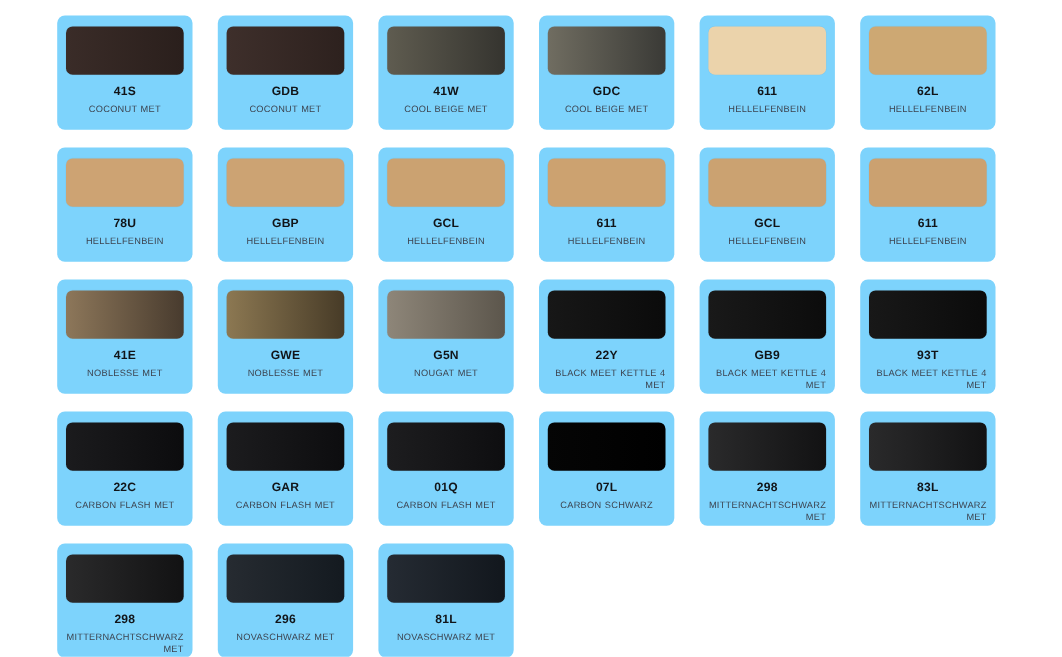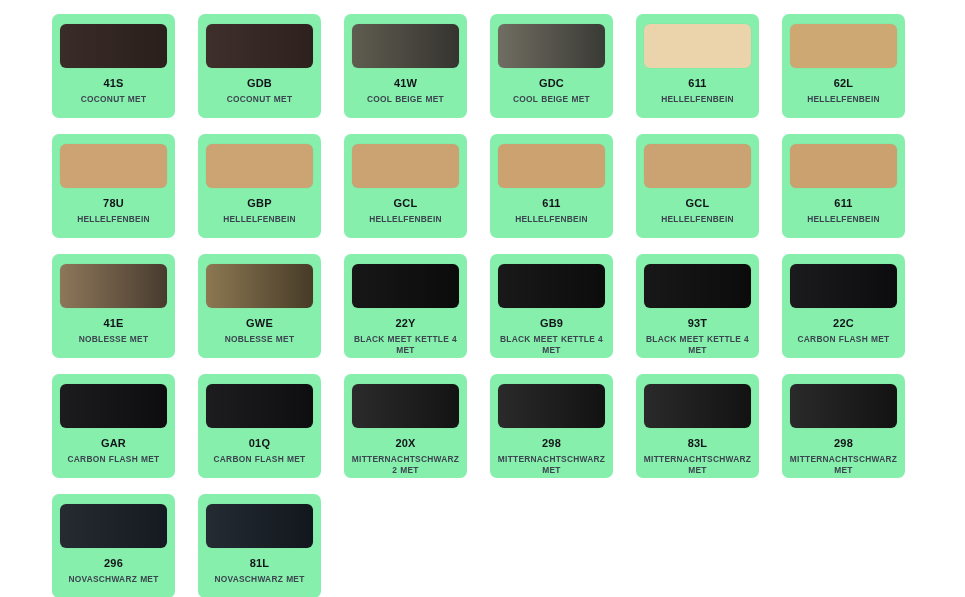--- a/index.html
+++ b/index.html
@@ -18,21 +18,21 @@
     grid-template-columns: repeat(6, 146px);
     grid-auto-rows: 104px;
     column-gap: 0px;
     row-gap: 16px;
     padding: 14px 0 0 0;
     margin-left: 52px;
     width: 913px;
   }
   .swatch-card {
     width: 123px;
-    background: #86efac;
+    background: #7dd3fc;
     border-radius: 7px;
     padding: 10px 8px 8px 8px;
     display: flex;
     flex-direction: column;
     align-items: center;
     position: relative;
   }
   .swatch-chip {
     width: 107px;
     height: 44px;
@@ -45,25 +45,25 @@
     font-size: 11px;
     font-weight: bold;
     color: #111418;
     letter-spacing: 0.2px;
     line-height: 1.15;
     text-align: center;
   }
   .swatch-name {
     margin-top: 4px;
     font-size: 8.4px;
-    font-weight: bold;
+    font-weight: normal;
     color: #3c4450;
     letter-spacing: 0.25px;
     line-height: 1.35;
-    text-align: center;
+    text-align: right;
     max-width: 110px;
     word-spacing: 0.5px;
   }
 </style>
 </head>
 <body>
 
 <div id="swatch-grid">
     <div class="swatch-card">
       <div class="swatch-chip" style="background: linear-gradient(90deg, rgb(58, 44, 40) 0%, rgb(42, 31, 28) 100%);"></div>
@@ -129,20 +129,25 @@
       <div class="swatch-chip" style="background: linear-gradient(90deg, rgb(141, 119, 90) 0%, rgb(72, 59, 46) 100%);"></div>
       <div class="swatch-code">41E</div>
       <div class="swatch-name">NOBLESSE MET</div>
     </div>
     <div class="swatch-card">
       <div class="swatch-chip" style="background: linear-gradient(90deg, rgb(140, 120, 82) 0%, rgb(71, 59, 39) 100%);"></div>
       <div class="swatch-code">GWE</div>
       <div class="swatch-name">NOBLESSE MET</div>
     </div>
     <div class="swatch-card">
+      <div class="swatch-chip" style="background: linear-gradient(90deg, rgb(142, 134, 121) 0%, rgb(92, 86, 76) 100%);"></div>
+      <div class="swatch-code">G5N</div>
+      <div class="swatch-name">NOUGAT MET</div>
+    </div>
+    <div class="swatch-card">
       <div class="swatch-chip" style="background: linear-gradient(90deg, rgb(23, 23, 23) 0%, rgb(11, 11, 11) 100%);"></div>
       <div class="swatch-code">22Y</div>
       <div class="swatch-name">BLACK MEET KETTLE 4 MET</div>
     </div>
     <div class="swatch-card">
       <div class="swatch-chip" style="background: linear-gradient(90deg, rgb(25, 25, 25) 0%, rgb(12, 12, 12) 100%);"></div>
       <div class="swatch-code">GB9</div>
       <div class="swatch-name">BLACK MEET KETTLE 4 MET</div>
     </div>
     <div class="swatch-card">
@@ -159,23 +164,23 @@
       <div class="swatch-chip" style="background: linear-gradient(90deg, rgb(28, 28, 30) 0%, rgb(13, 13, 15) 100%);"></div>
       <div class="swatch-code">GAR</div>
       <div class="swatch-name">CARBON FLASH MET</div>
     </div>
     <div class="swatch-card">
       <div class="swatch-chip" style="background: linear-gradient(90deg, rgb(29, 29, 31) 0%, rgb(14, 14, 16) 100%);"></div>
       <div class="swatch-code">01Q</div>
       <div class="swatch-name">CARBON FLASH MET</div>
     </div>
     <div class="swatch-card">
-      <div class="swatch-chip" style="background: linear-gradient(90deg, rgb(43, 43, 44) 0%, rgb(19, 19, 20) 100%);"></div>
-      <div class="swatch-code">20X</div>
-      <div class="swatch-name">MITTERNACHTSCHWARZ 2 MET</div>
+      <div class="swatch-chip" style="background: linear-gradient(90deg, rgb(5, 5, 5) 0%, rgb(0, 0, 0) 100%);"></div>
+      <div class="swatch-code">07L</div>
+      <div class="swatch-name">CARBON SCHWARZ</div>
     </div>
     <div class="swatch-card">
       <div class="swatch-chip" style="background: linear-gradient(90deg, rgb(42, 42, 43) 0%, rgb(18, 18, 19) 100%);"></div>
       <div class="swatch-code">298</div>
       <div class="swatch-name">MITTERNACHTSCHWARZ MET</div>
     </div>
     <div class="swatch-card">
       <div class="swatch-chip" style="background: linear-gradient(90deg, rgb(42, 42, 43) 0%, rgb(18, 18, 19) 100%);"></div>
       <div class="swatch-code">83L</div>
       <div class="swatch-name">MITTERNACHTSCHWARZ MET</div>

